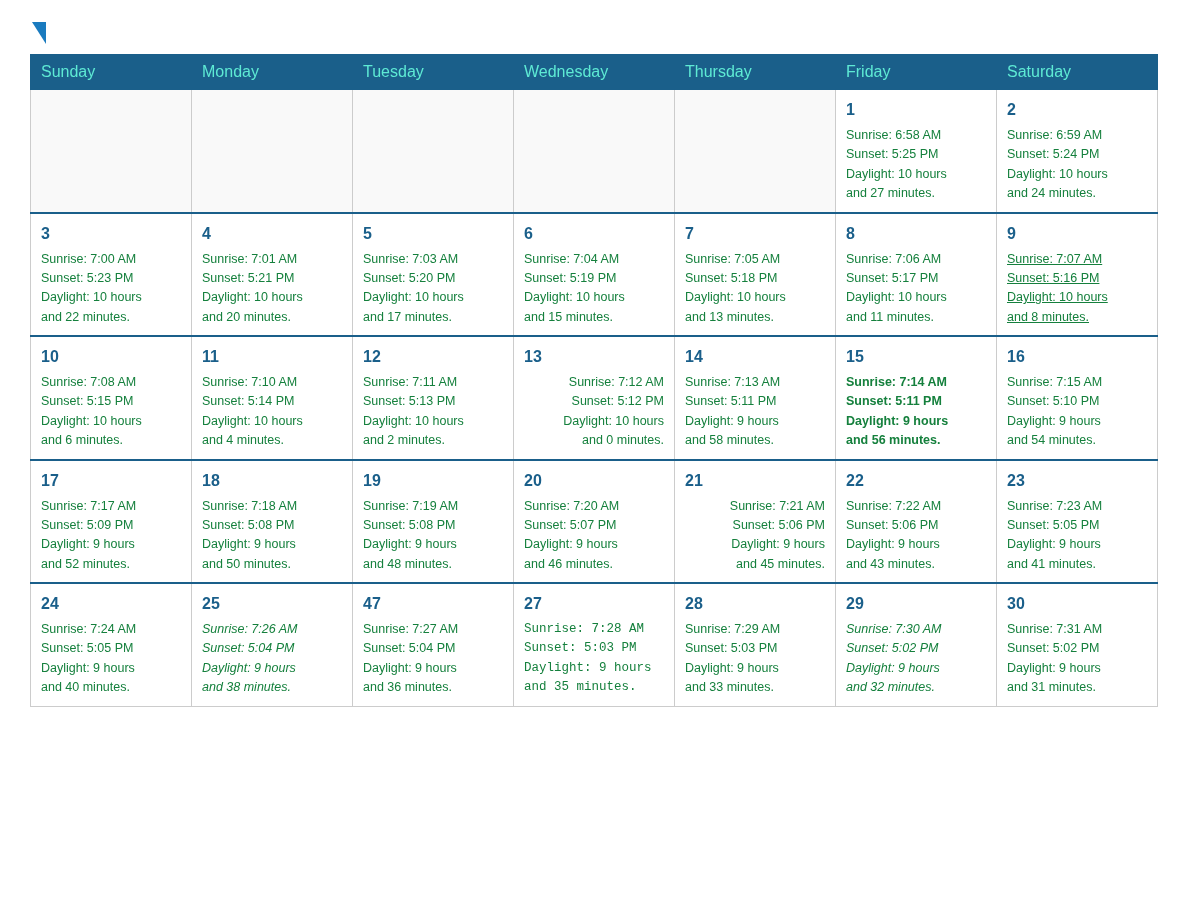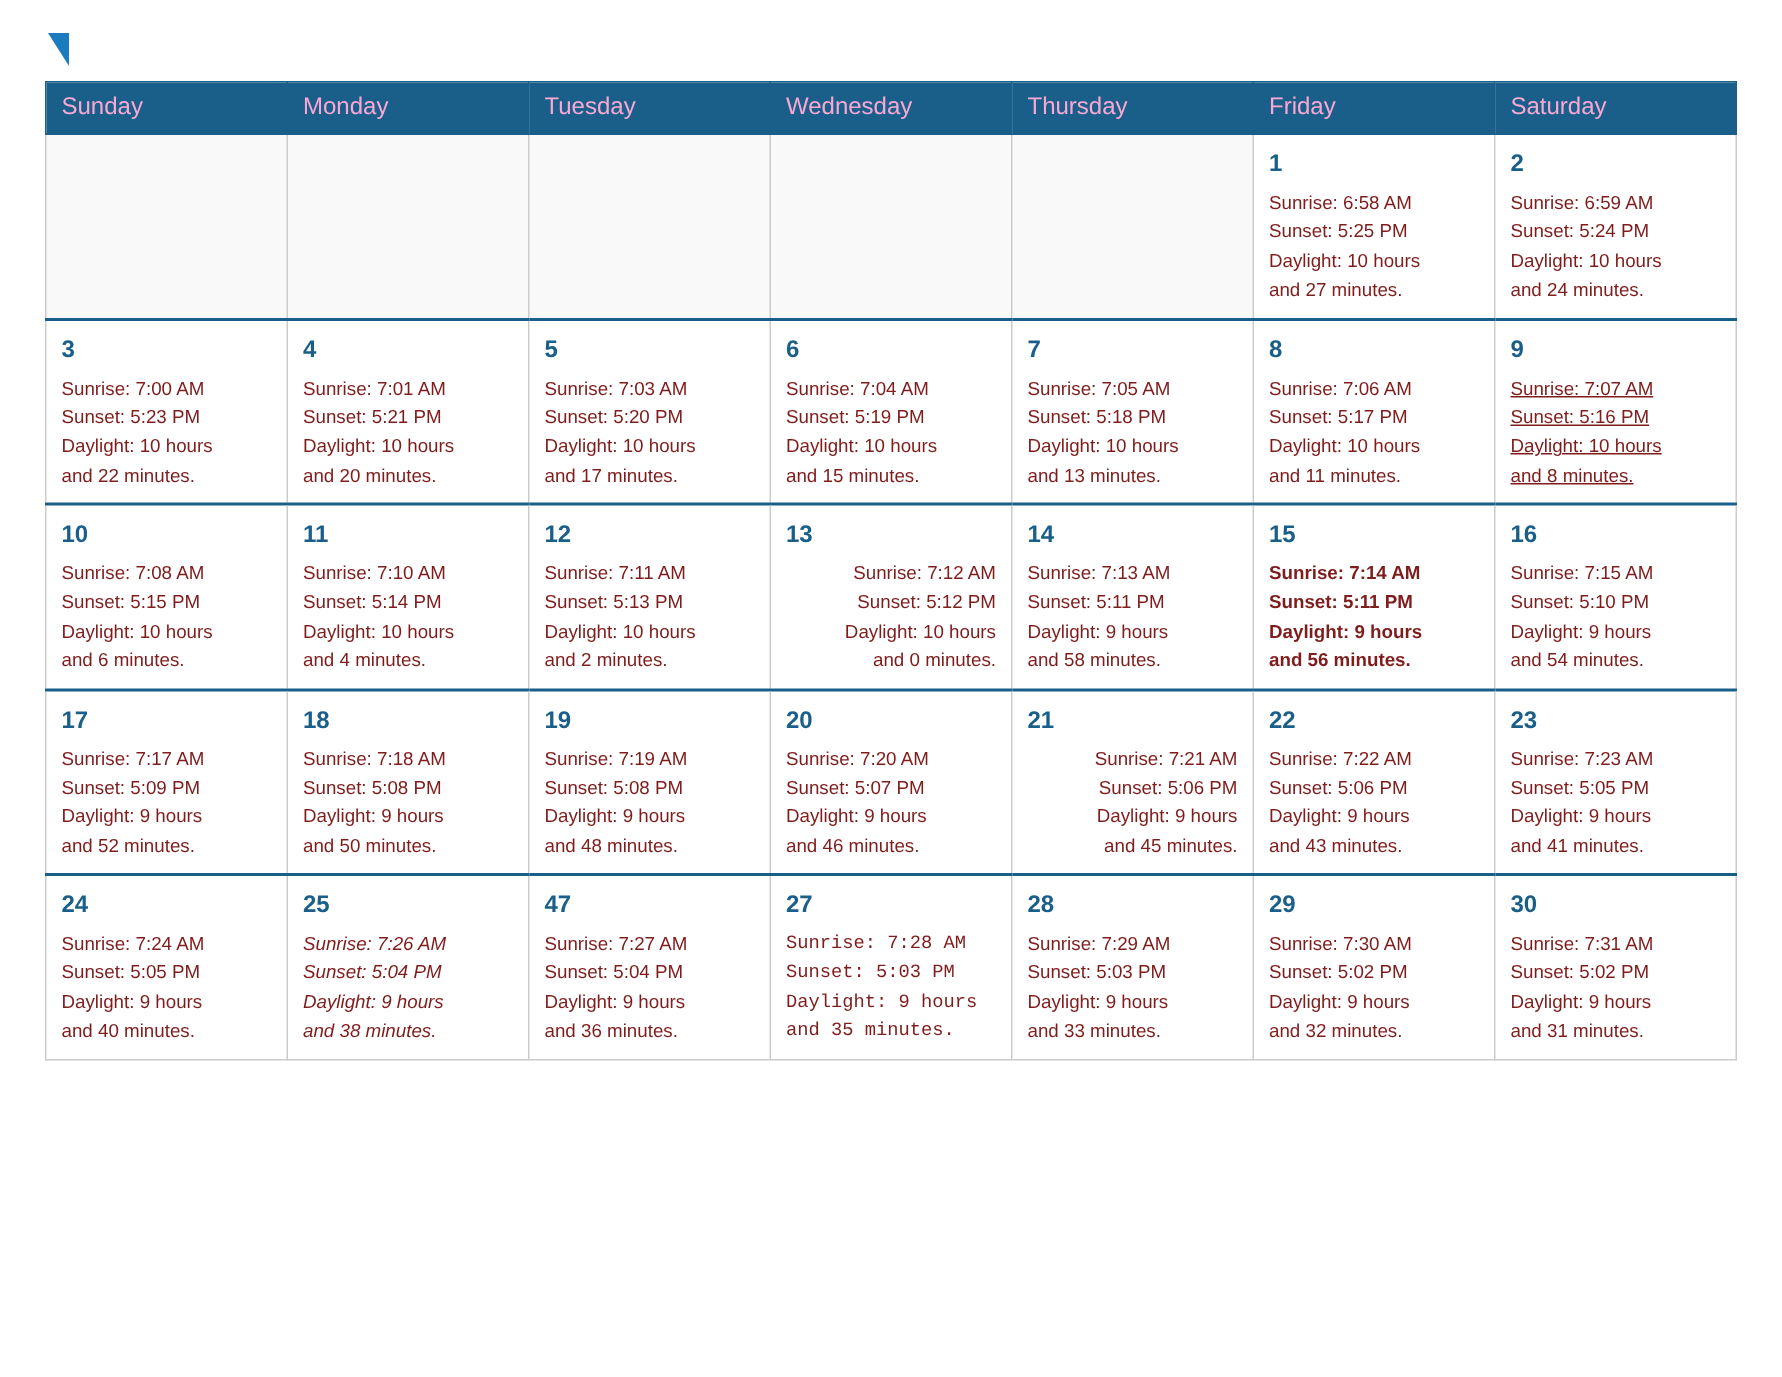--- a/index.html
+++ b/index.html
@@ -60,21 +60,21 @@
       color: #555;
       margin-top: 4px;
     }
     .calendar {
       width: 100%;
       border-collapse: collapse;
       margin-top: 10px;
     }
     .calendar th {
       background-color: #1a5f8a;
-      color: #f9a8d4;
+      color: #5eead4;
       font-size: 16px;
       font-weight: normal;
       padding: 8px 10px;
       text-align: left;
       border: 1px solid #1a5f8a;
     }
     .calendar td {
       vertical-align: top;
       padding: 8px 10px;
       border: 1px solid #ccc;
@@ -86,21 +86,21 @@
     }
     .day-num {
       font-size: 16px;
       color: #1a5f8a;
       font-weight: bold;
       display: block;
       margin-bottom: 4px;
     }
     .day-info {
       font-size: 12.5px;
-      color: #7f1d1d;
+      color: #15803d;
       line-height: 1.55;
     }
     .empty-cell {
       background: #f9f9f9;
     }
     .row-separator td {
       border-top: 2px solid #1a5f8a;
     }
   </style>
 </head>
@@ -338,21 +338,21 @@
         </td>
         <td>
           <span class="day-num">28</span>
           <div class="day-info" style="white-space: pre-line;">Sunrise: 7:29 AM
 Sunset: 5:03 PM
 Daylight: 9 hours
 and 33 minutes.</div>
         </td>
         <td>
           <span class="day-num">29</span>
-          <div class="day-info" style="white-space: pre-line;">Sunrise: 7:30 AM
+          <div class="day-info" style="white-space: pre-line; font-style: italic;">Sunrise: 7:30 AM
 Sunset: 5:02 PM
 Daylight: 9 hours
 and 32 minutes.</div>
         </td>
         <td>
           <span class="day-num">30</span>
           <div class="day-info" style="white-space: pre-line;">Sunrise: 7:31 AM
 Sunset: 5:02 PM
 Daylight: 9 hours
 and 31 minutes.</div>

